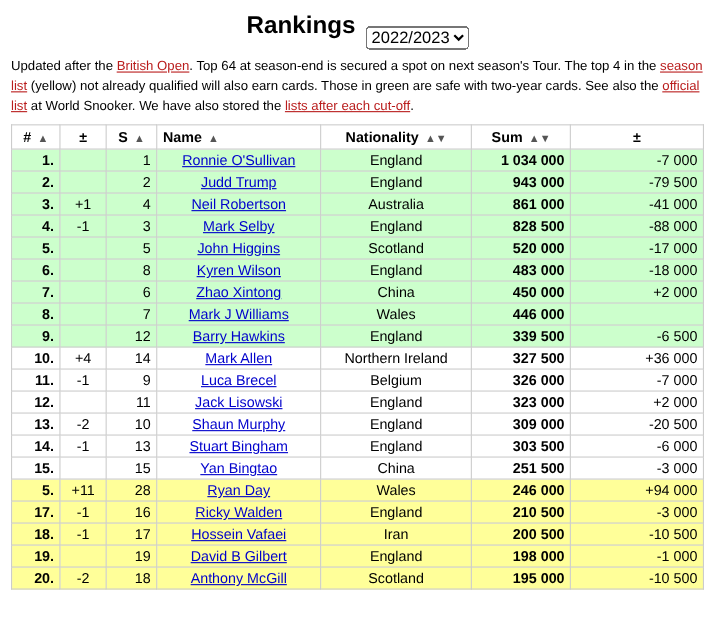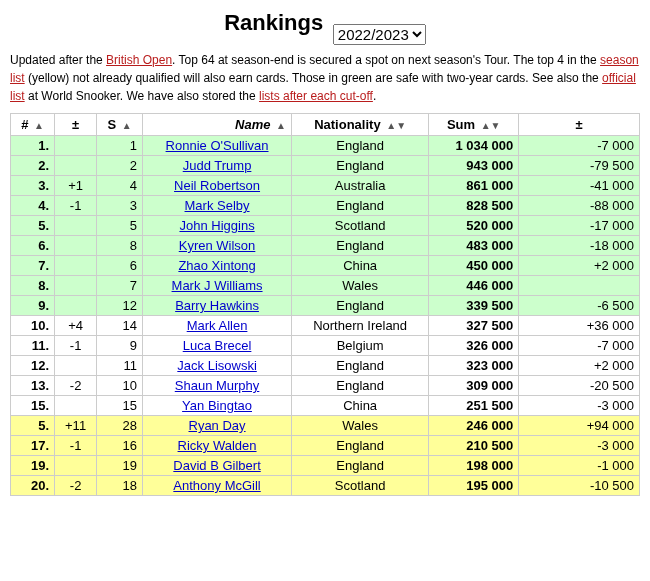--- a/index.html
+++ b/index.html
@@ -45,22 +45,21 @@
       background: #fff;
     }
     thead th {
       border: 1px solid #ccc;
       padding: 3px 5px;
       text-align: center;
       font-weight: bold;
       white-space: nowrap;
     }
     thead th.name-col {
-      text-align: right;
-      font-style: italic;
+      text-align: left;
     }
     tbody tr td {
       border: 1px solid #ccc;
       padding: 2px 5px;
       white-space: nowrap;
     }
     tbody tr td.rank { text-align: right; font-weight: bold; }
     tbody tr td.plusminus { text-align: center; }
     tbody tr td.seed { text-align: right; }
     tbody tr td.name { text-align: center; }
@@ -209,20 +208,29 @@
       <tr class="row-white">
     <td class="rank">13.</td>
     <td class="plusminus">-2</td>
     <td class="seed">10</td>
     <td class="name"><a href="#">Shaun Murphy</a></td>
     <td class="nationality">England</td>
     <td class="sum">309 000</td>
     <td class="delta">-20 500</td>
   </tr>
       <tr class="row-white">
+    <td class="rank">14.</td>
+    <td class="plusminus">-1</td>
+    <td class="seed">13</td>
+    <td class="name"><a href="#">Stuart Bingham</a></td>
+    <td class="nationality">England</td>
+    <td class="sum">303 500</td>
+    <td class="delta">-6 000</td>
+  </tr>
+      <tr class="row-white">
     <td class="rank">15.</td>
     <td class="plusminus"></td>
     <td class="seed">15</td>
     <td class="name"><a href="#">Yan Bingtao</a></td>
     <td class="nationality">China</td>
     <td class="sum">251 500</td>
     <td class="delta">-3 000</td>
   </tr>
       <tr class="row-yellow">
     <td class="rank">5.</td>
@@ -236,20 +244,29 @@
       <tr class="row-yellow">
     <td class="rank">17.</td>
     <td class="plusminus">-1</td>
     <td class="seed">16</td>
     <td class="name"><a href="#">Ricky Walden</a></td>
     <td class="nationality">England</td>
     <td class="sum">210 500</td>
     <td class="delta">-3 000</td>
   </tr>
       <tr class="row-yellow">
+    <td class="rank">18.</td>
+    <td class="plusminus">-1</td>
+    <td class="seed">17</td>
+    <td class="name"><a href="#">Hossein Vafaei</a></td>
+    <td class="nationality">Iran</td>
+    <td class="sum">200 500</td>
+    <td class="delta">-10 500</td>
+  </tr>
+      <tr class="row-yellow">
     <td class="rank">19.</td>
     <td class="plusminus"></td>
     <td class="seed">19</td>
     <td class="name"><a href="#">David B Gilbert</a></td>
     <td class="nationality">England</td>
     <td class="sum">198 000</td>
     <td class="delta">-1 000</td>
   </tr>
       <tr class="row-yellow">
     <td class="rank">20.</td>

